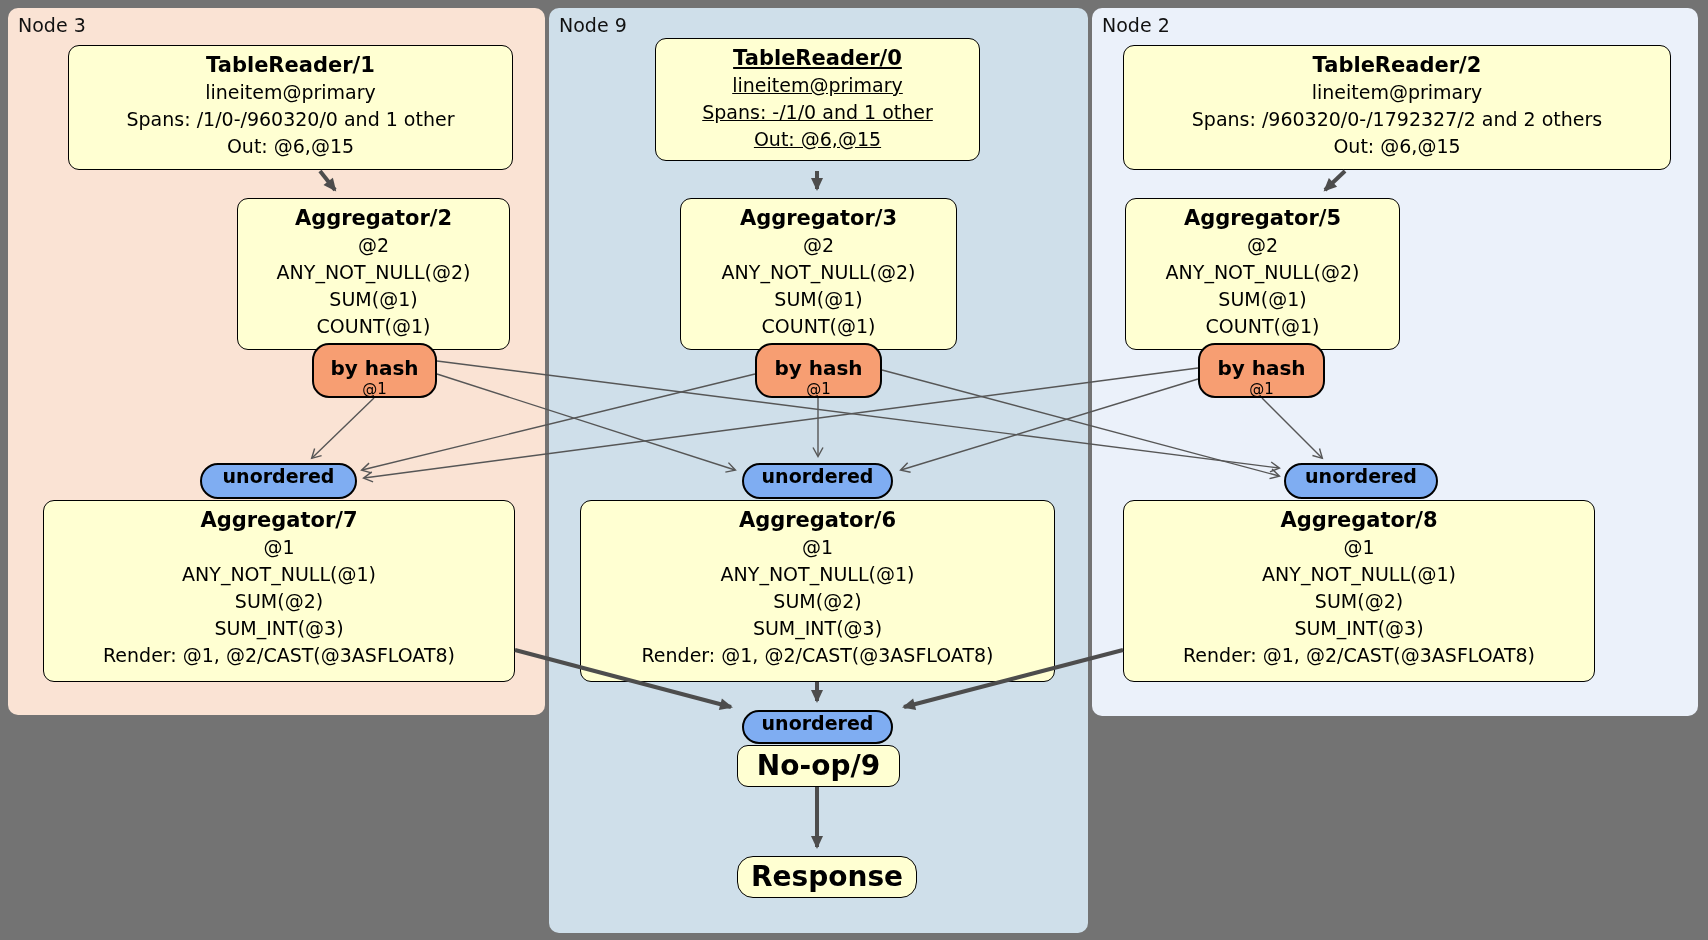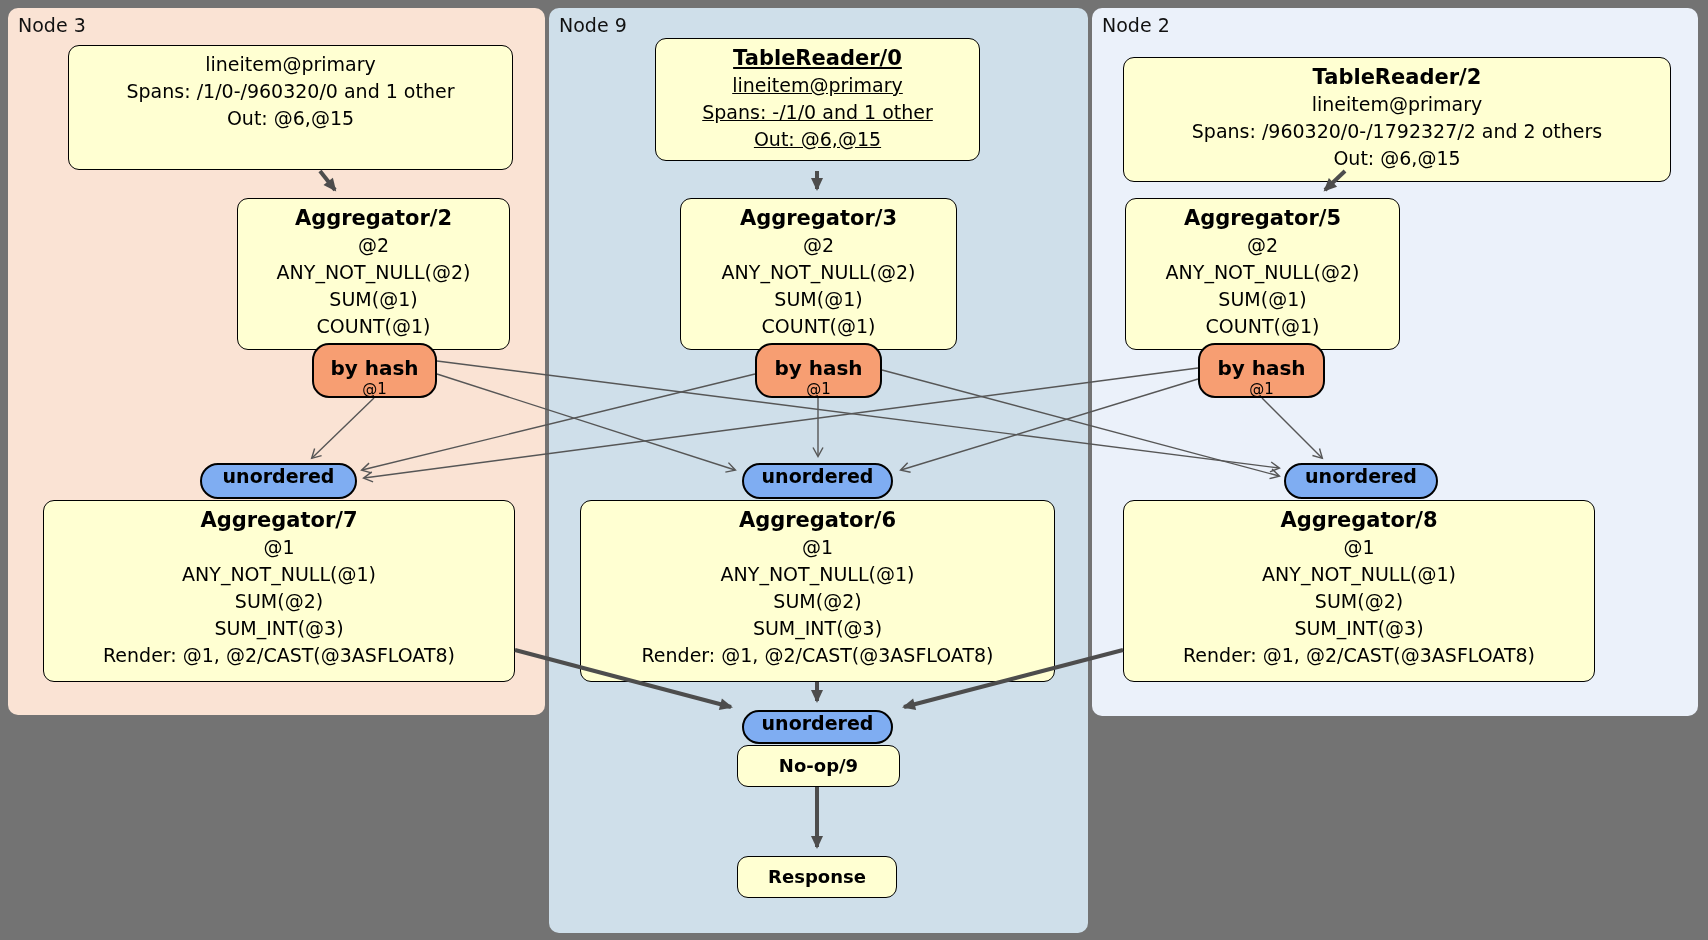--- a/index.html
+++ b/index.html
@@ -12,21 +12,21 @@
   .g-node3{background:var(--node3_bg);}
   .g-node1{background:var(--node1_bg);}
   .g-node2{background:var(--node2_bg);}
   .nbox{
     position:absolute;background:var(--box_fill);border:1.6px solid #000;border-radius:11px;
     box-sizing:border-box;text-align:center;font-size:19px;line-height:27px;padding-top:5px;
     white-space:nowrap;
   }
   .nbox .title{font-weight:bold;font-size:21px;line-height:28px;}
   .single{padding-top:0;display:flex;align-items:center;justify-content:center;}
-  .single .title{font-size:18px;line-height:22px;}
+  .single .title{font-size:28px;line-height:22px;}
   .router{
     position:absolute;background:var(--router_fill);border:2px solid #000;border-radius:17px;
     box-sizing:border-box;text-align:center;white-space:nowrap;
   }
   .router .rlabel{font-weight:bold;font-size:20px;line-height:23px;margin-top:12px;}
   .router .rsub{font-size:15px;line-height:19px;}
   .pill{
     position:absolute;background:var(--sync_fill);border:2px solid #000;border-radius:19px;
     box-sizing:border-box;text-align:center;font-weight:bold;font-size:19px;
     display:flex;align-items:flex-start;justify-content:center;white-space:nowrap;
@@ -44,33 +44,34 @@
     <span class="group-label">Node 3</span>
   </div>
   <div class="group g-node1" style="left:549px;top:8px;width:539px;height:925px;">
     <span class="group-label">Node 9</span>
   </div>
   <div class="group g-node2" style="left:1092px;top:8px;width:606px;height:708px;">
     <span class="group-label">Node 2</span>
   </div>
 
   <div class="nbox" style="left:68px;top:45px;width:445px;height:125px;">
+    <div class="title">TableReader/1</div>
     <div>lineitem@primary</div>
     <div>Spans: /1/0-/960320/0 and 1 other</div>
     <div>Out: @6,@15</div>
   </div>
 
   <div class="nbox" style="left:655px;top:38px;width:325px;height:123px;text-decoration:underline;">
     <div class="title">TableReader/0</div>
     <div>lineitem@primary</div>
     <div>Spans: -/1/0 and 1 other</div>
     <div>Out: @6,@15</div>
   </div>
 
-  <div class="nbox" style="left:1123px;top:57px;width:548px;height:125px;">
+  <div class="nbox" style="left:1123px;top:45px;width:548px;height:125px;">
     <div class="title">TableReader/2</div>
     <div>lineitem@primary</div>
     <div>Spans: /960320/0-/1792327/2 and 2 others</div>
     <div>Out: @6,@15</div>
   </div>
 
   <div class="nbox" style="left:237px;top:198px;width:273px;height:152px;">
     <div class="title">Aggregator/2</div>
     <div>@2</div>
     <div>ANY_NOT_NULL(@2)</div>
@@ -118,21 +119,21 @@
     <div>ANY_NOT_NULL(@1)</div>
     <div>SUM(@2)</div>
     <div>SUM_INT(@3)</div>
     <div>Render: @1, @2/CAST(@3ASFLOAT8)</div>
   </div>
 
   <div class="nbox single" style="left:737px;top:745px;width:163px;height:42px;">
     <div class="title">No-op/9</div>
   </div>
 
-  <div class="nbox single" style="left:737px;top:856px;width:160px;height:42px;">
+  <div class="nbox single" style="left:737px;top:856px;width:180px;height:42px;border-radius:16px;">
     <div class="title">Response</div>
   </div>
 
   <svg class="edges" width="1708" height="940" viewBox="0 0 1708 940">
     <defs>
       <marker id="athin" markerUnits="userSpaceOnUse" markerWidth="13" markerHeight="13" refX="9.5" refY="6" orient="auto">
         <path d="M1,1 L10,6 L1,11" fill="none" stroke="#565656" stroke-width="1.4"></path>
       </marker>
       <marker id="athick" markerUnits="userSpaceOnUse" markerWidth="16" markerHeight="14" refX="12" refY="7" orient="auto">
         <path d="M1,1 L14,7 L1,13 Z" fill="#4d4d4d" stroke="none"></path>

